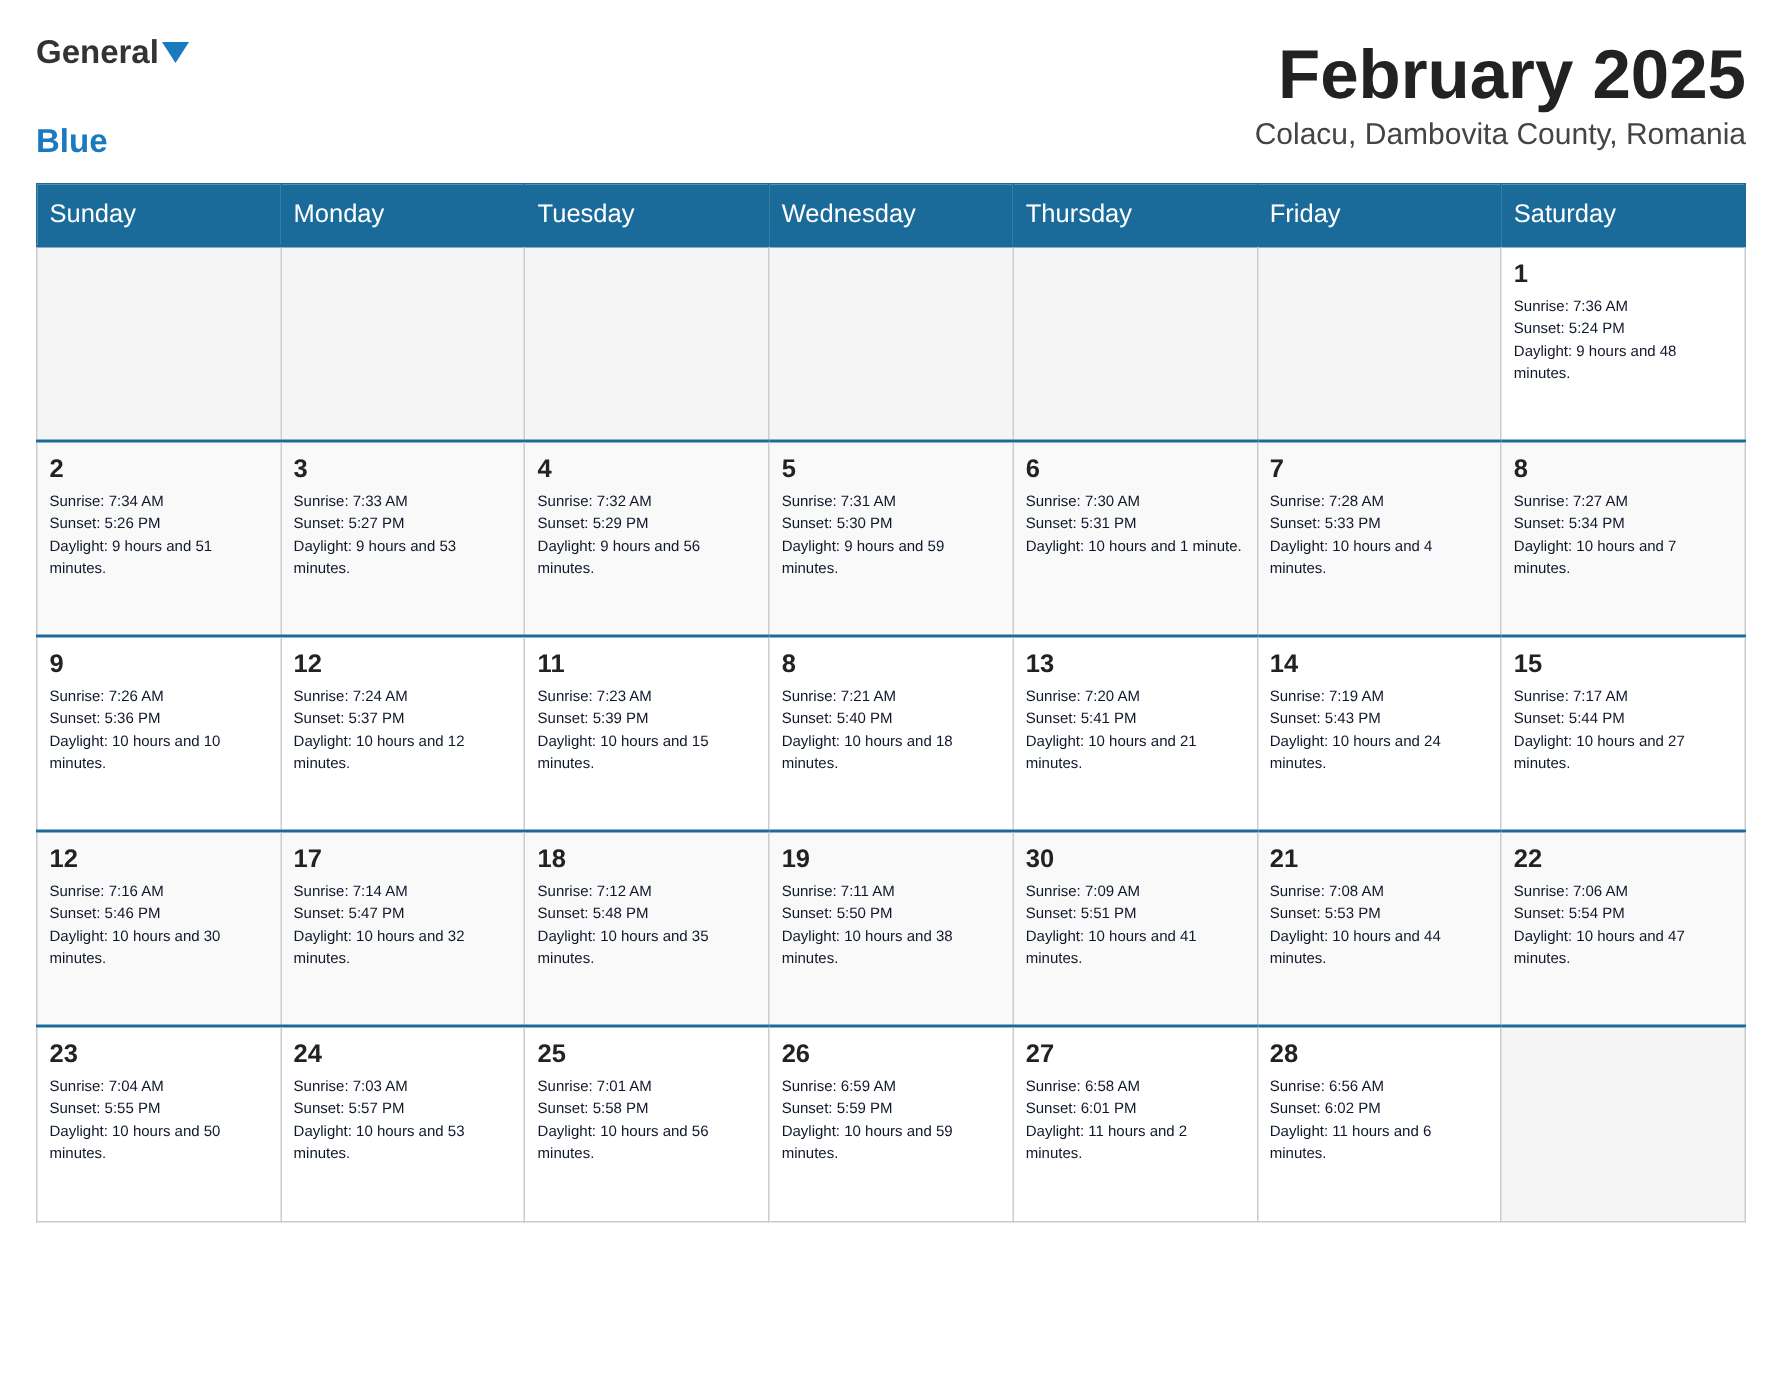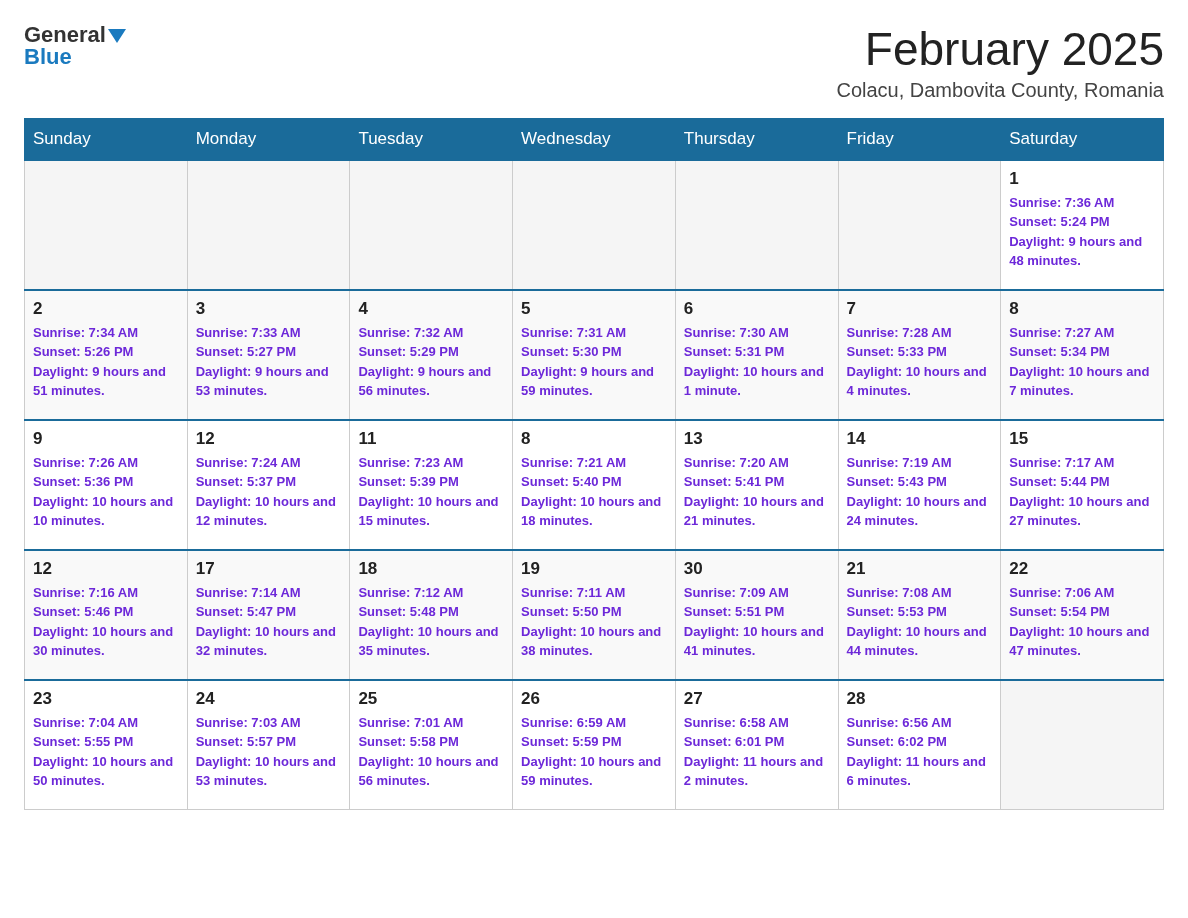--- a/index.html
+++ b/index.html
@@ -13,20 +13,21 @@
     .header {
       display: flex;
       justify-content: space-between;
       align-items: flex-start;
       margin-bottom: 16px;
     }
     .logo {
       display: flex;
       flex-direction: column;
       align-items: flex-start;
+      gap: 37px;
     }
     .logo-general {
       font-size: 22px;
       font-weight: bold;
       color: #333;
       line-height: 1;
     }
     .logo-blue {
       font-size: 22px;
       font-weight: bold;
@@ -35,21 +36,21 @@
     }
     .logo-top-line {
       display: flex;
       align-items: center;
     }
     .title-section {
       text-align: right;
     }
     .month-title {
       font-size: 46px;
-      font-weight: normal;
+      font-weight: bold;
       color: #222;
       line-height: 1.1;
     }
     .location-title {
       font-size: 20px;
       color: #444;
       margin-top: 4px;
     }
     .calendar {
       width: 100%;
@@ -81,24 +82,23 @@
       background: #f9f9f9;
     }
     .day-number {
       font-size: 17px;
       font-weight: bold;
       color: #222;
       display: block;
       margin-bottom: 4px;
     }
     .day-info {
-      font-size: 13px;
-      color: #6d28d9;
+      font-size: 10px;
+      color: #0f172a;
       line-height: 1.5;
-      font-weight: bold;
     }
     .empty-cell {
       background: #f5f5f5 !important;
     }
     
     .logo-mark {
       display: inline-block;
       position: relative;
       margin-left: 2px;
     }

